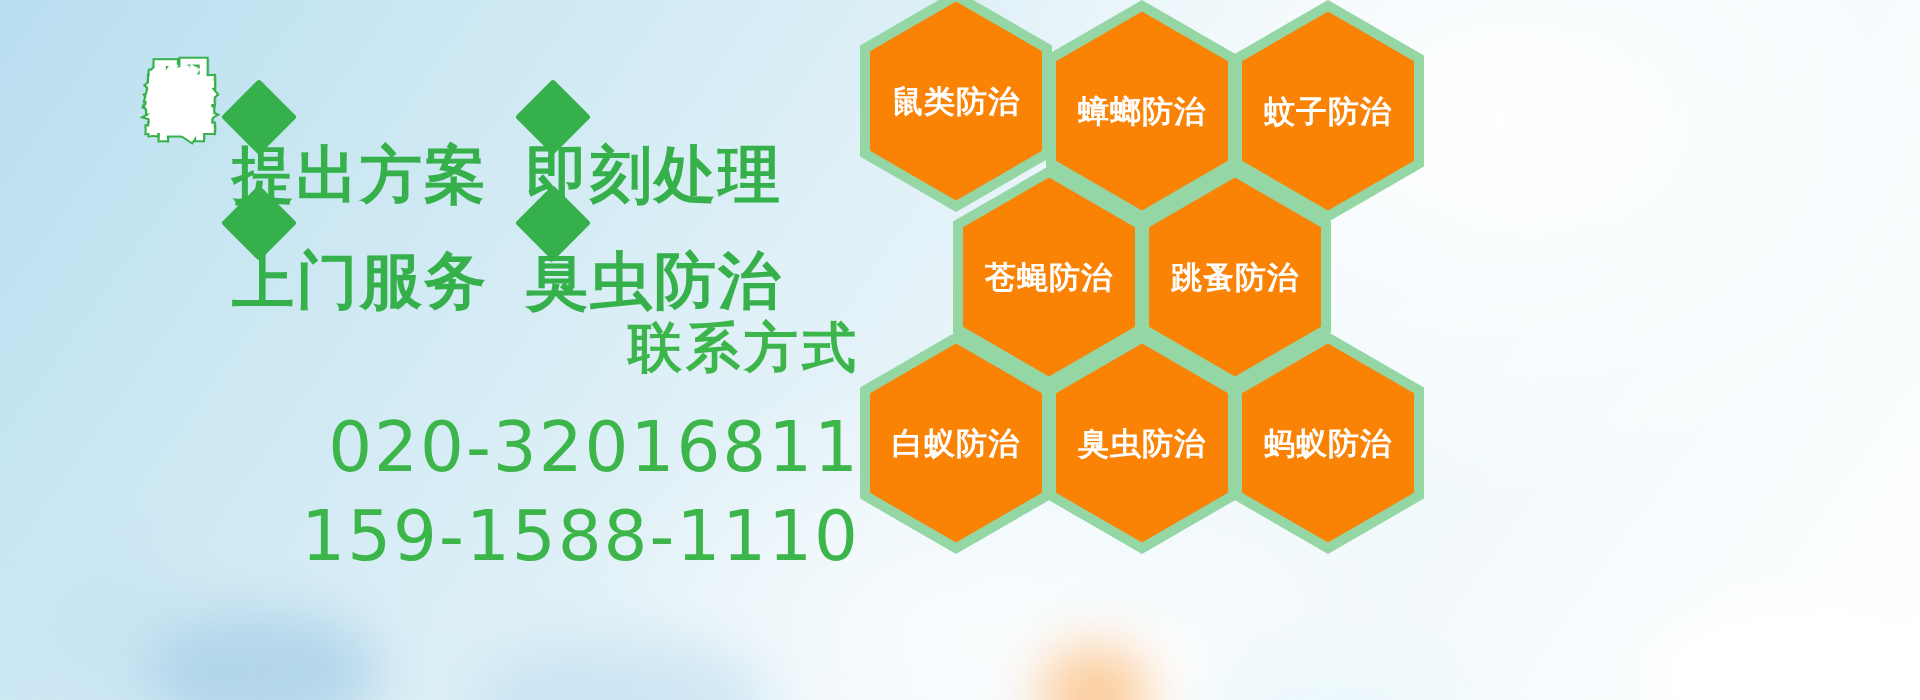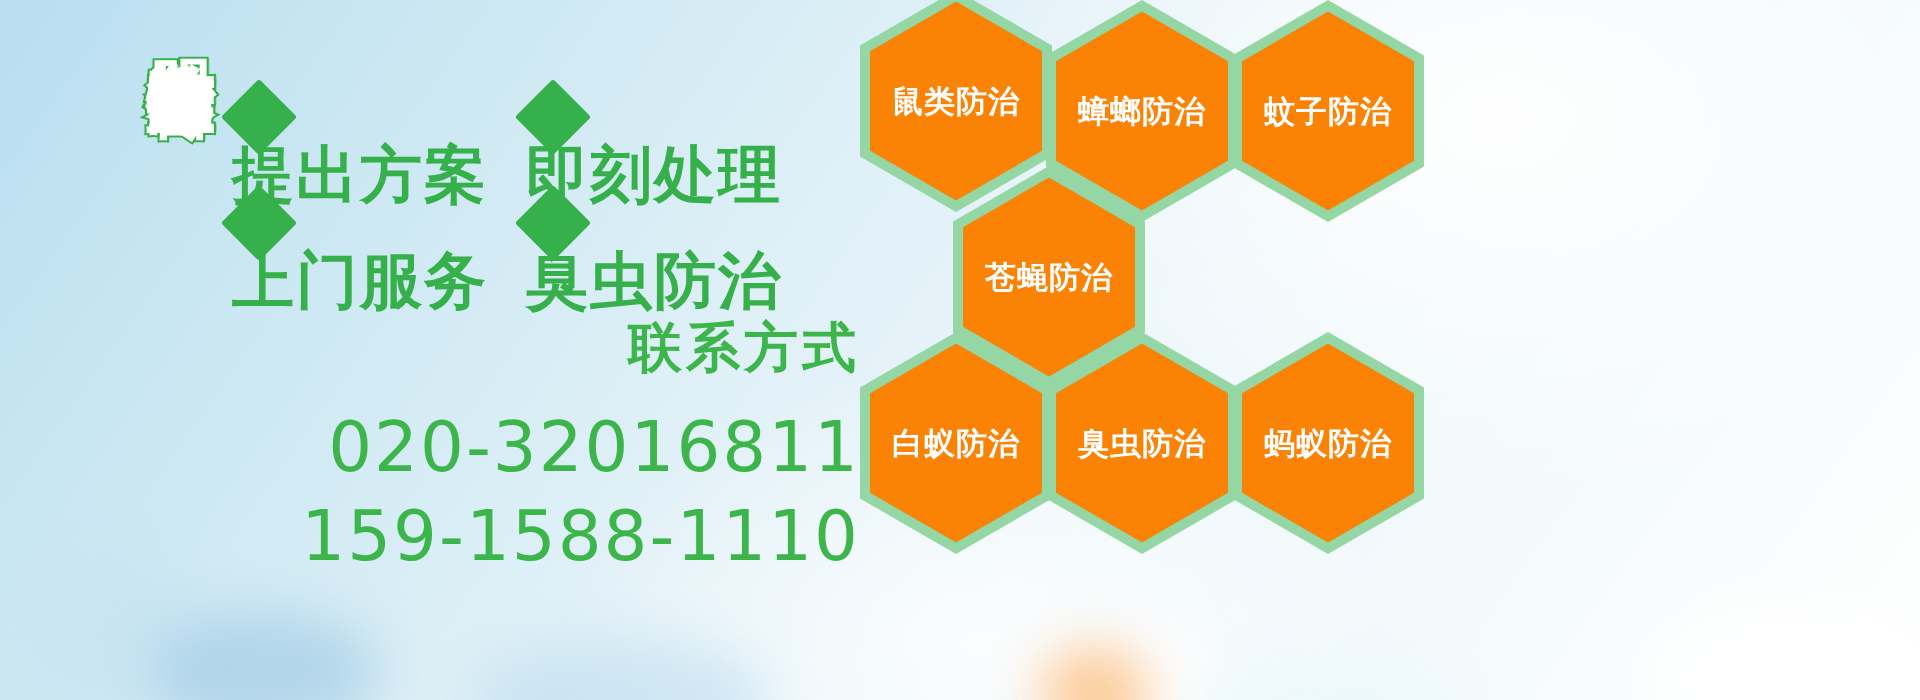--- a/index.html
+++ b/index.html
@@ -228,20 +228,25 @@
       <div class="hex-inner">
         <span class="hex-label">蟑螂防治</span>
       </div>
     </div>
 
     <div class="hex r2c1">
       <div class="hex-inner">
         <span class="hex-label">苍蝇防治</span>
       </div>
     </div>
+    <div class="hex r2c2">
+      <div class="hex-inner">
+        <span class="hex-label">跳蚤防治</span>
+      </div>
+    </div>
 
     <div class="hex r3c1">
       <div class="hex-inner">
         <span class="hex-label">白蚁防治</span>
       </div>
     </div>
     <div class="hex r3c2">
       <div class="hex-inner">
         <span class="hex-label">臭虫防治</span>
       </div>

